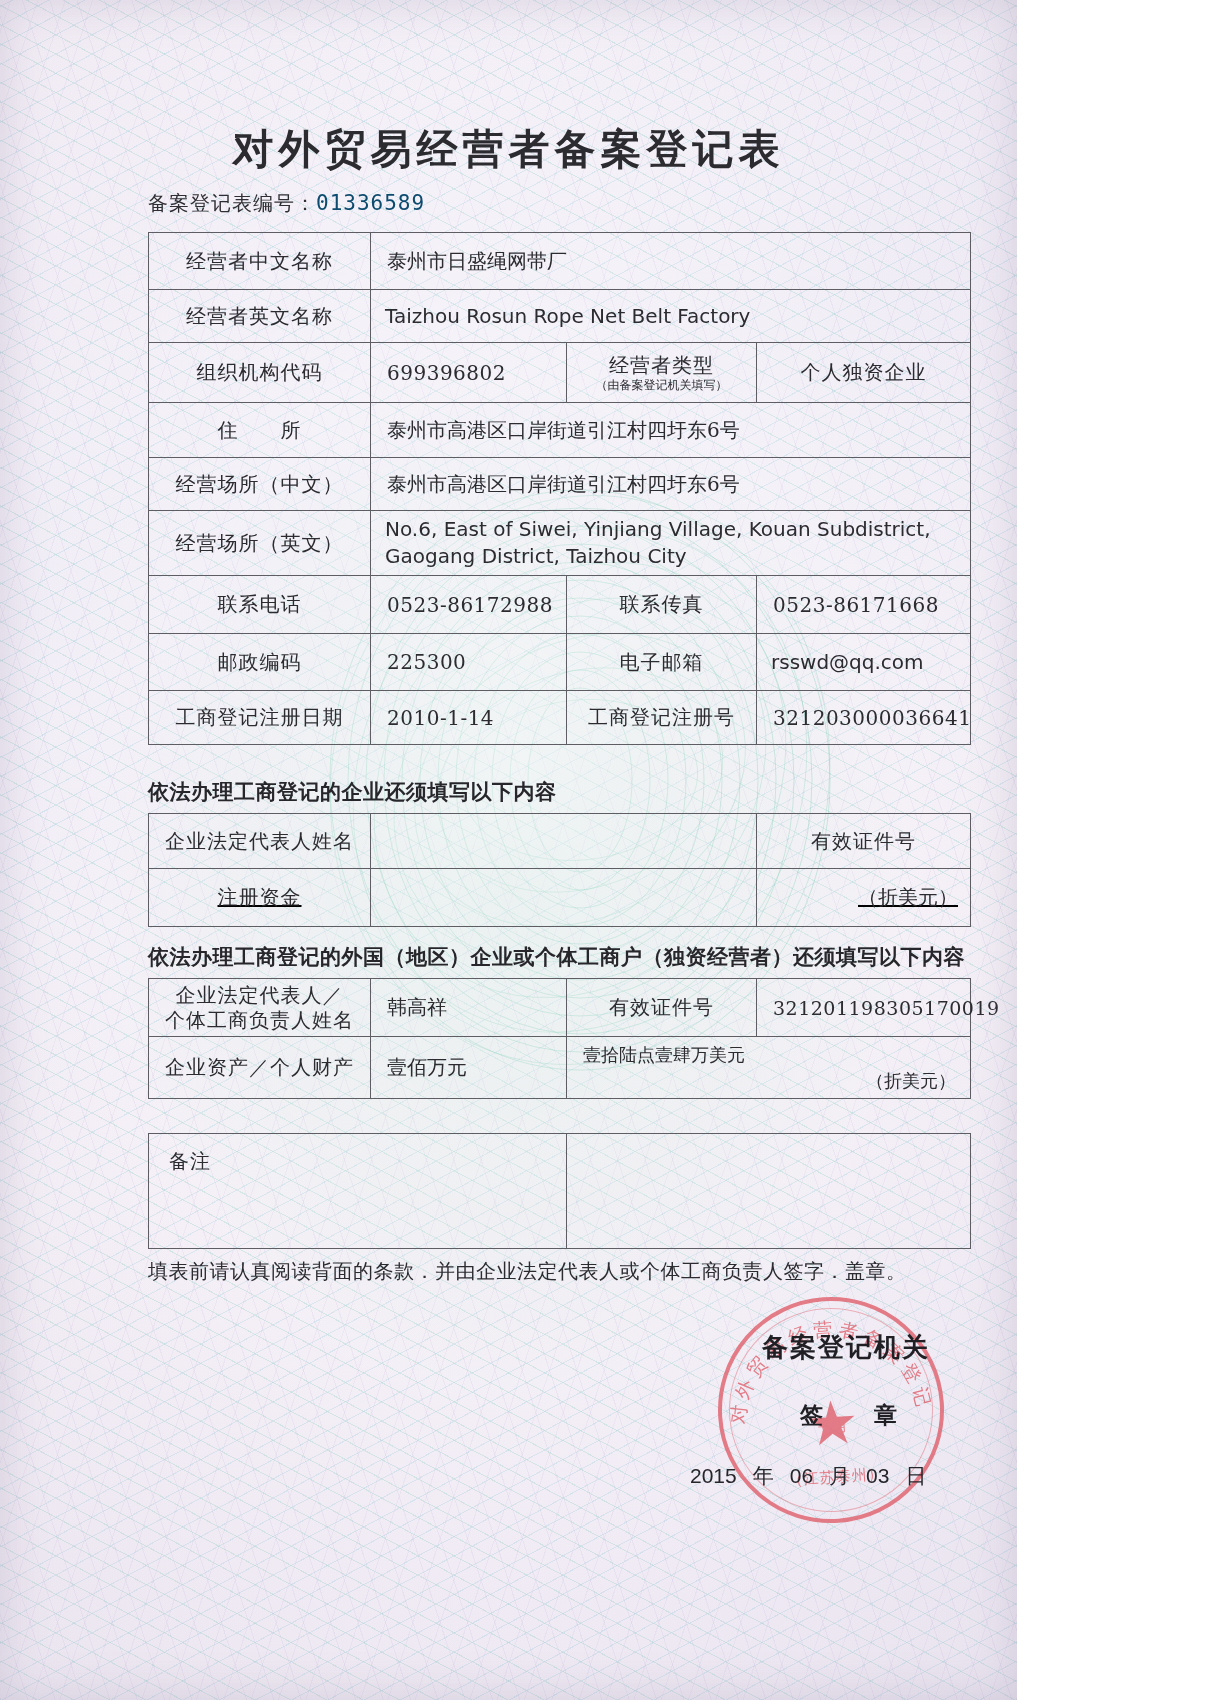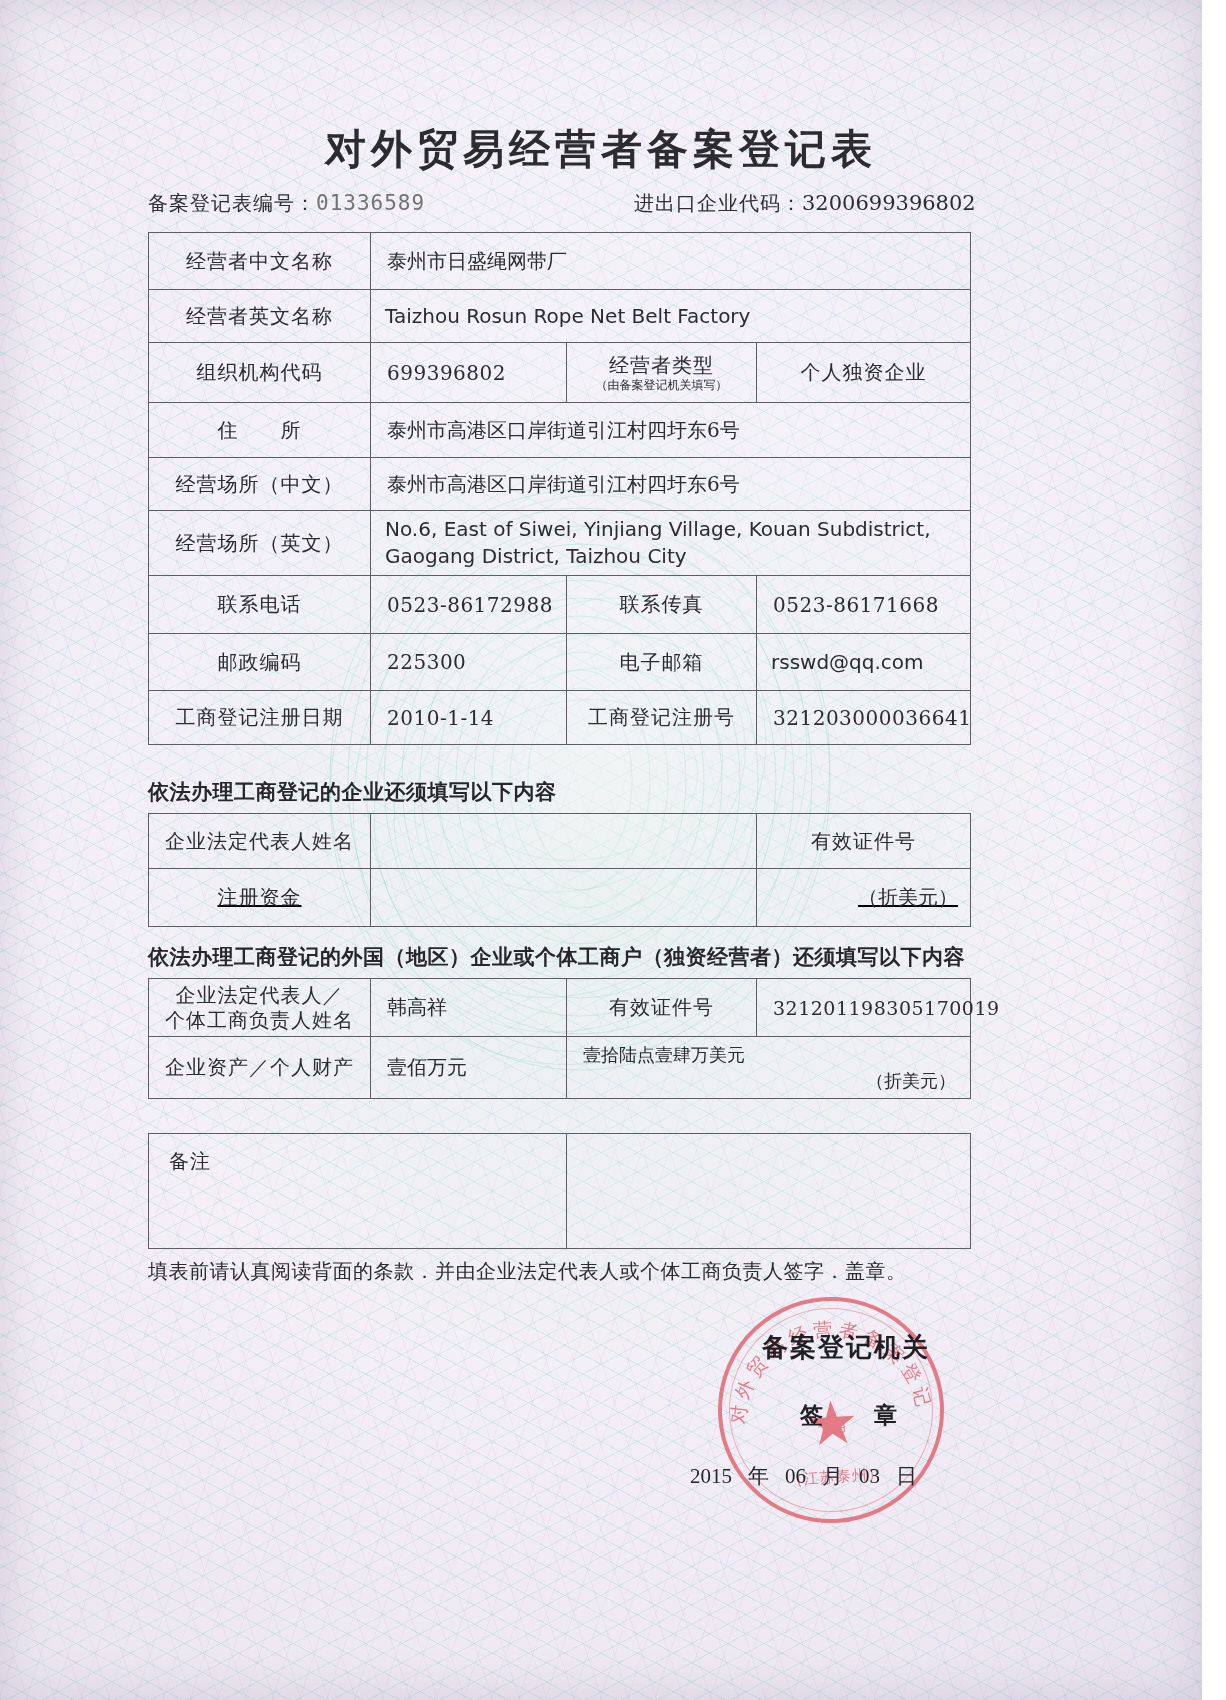--- a/index.html
+++ b/index.html
@@ -5,21 +5,21 @@
   html, body {
     margin: 0;
     padding: 0;
     background: #ffffff;
   }
   body {
     font-family: "DejaVu Sans", "Liberation Sans", sans-serif;
   }
   .page {
     position: relative;
-    width: 1202px;
+    width: 1017px;
     height: 1700px;
     overflow: hidden;
     background: #f2eef5;
   }
   
   .bg-base {
     position: absolute;
     inset: 0;
     background:
       radial-gradient(ellipse 60% 45% at 50% 52%, rgba(120,200,160,0.20) 0%, rgba(150,210,180,0.10) 38%, rgba(255,255,255,0) 66%),
@@ -79,21 +79,21 @@
     right: 148px;
     top: 190px;
     height: 30px;
     font-size: 20px;
     color: #2e2e33;
   }
   .hdr-left { position: absolute; left: 0; top: 0; white-space: nowrap; }
   .hdr-right { position: absolute; left: 486px; top: 0; white-space: nowrap; }
   .hdr-label { letter-spacing: 1px; }
   .hdr-num-red {
-    color: #737373;
+    color: #0c4a6e;
     font-family: "DejaVu Sans Mono", "Liberation Mono", monospace;
     letter-spacing: 1px;
     font-size: 21px;
   }
   .hdr-num {
     color: #2b2b30;
     font-family: "DejaVu Serif", "Liberation Serif", serif;
     letter-spacing: 0px;
     font-size: 21px;
   }
@@ -269,21 +269,21 @@
   }
   .date-line {
     position: absolute;
     left: 690px;
     top: 1462px;
     font-size: 21px;
     color: #25252a;
     white-space: nowrap;
   }
   .date-line span.dv {
-    font-family: Liberation Serif, serif;
+    font-family: Liberation Sans, sans-serif;
     text-align: center;
   }
   .date-gap { display: inline-block; width: 16px; }
 </style>
 </head>
 <body>
 
 <div class="page">
 
   <div class="bg-base"></div>
@@ -318,23 +318,20 @@
   <div class="bg-vignette"></div>
 
   <div class="content">
 
     <div class="doc-title">对外贸易经营者备案登记表</div>
 
     <div class="hdr-row">
       <div class="hdr-left">
         <span class="hdr-label">备案登记表编号：</span><span class="hdr-num-red">01336589</span>
       </div>
-      <div class="hdr-right">
-        <span class="hdr-label">进出口企业代码：</span><span class="hdr-num">3200699396802</span>
-      </div>
     </div>
 
     <table class="grid" style="left:148px; top:232px; width:822px;">
       <colgroup>
         <col style="width:222px">
         <col style="width:196px">
         <col style="width:190px">
         <col style="width:214px">
       </colgroup>
       <tbody>

